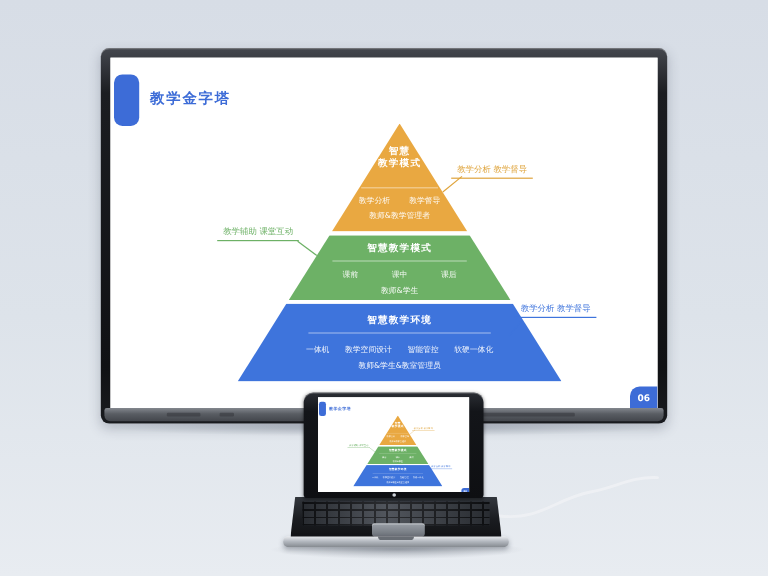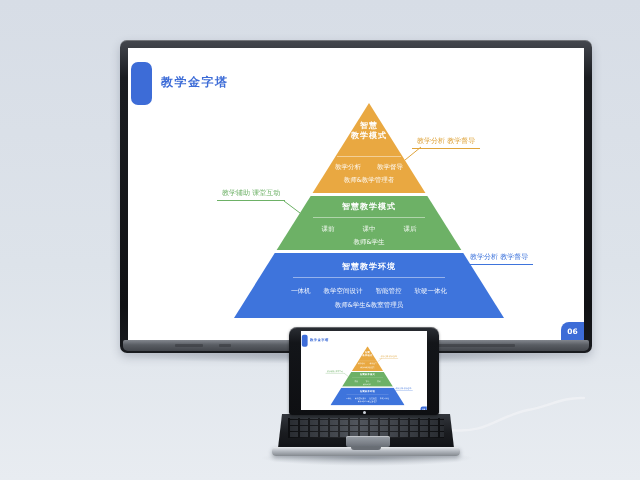--- a/index.html
+++ b/index.html
@@ -1,19 +1,19 @@
 <!DOCTYPE html>
 <html><head>
 <meta charset="utf-8">
 <style>
   * { margin:0; padding:0; box-sizing:border-box; }
   html,body { width:640px; height:480px; overflow:hidden; }
   body { font-family:"DejaVu Sans","Liberation Sans",sans-serif;
          background:linear-gradient(180deg,#d7dde6 0%,#dde3ea 55%,#e8ecf1 100%); }
-  .scene { position:relative; width:560px; height:480px;margin-left:36px; }
+  .scene { position:relative; width:560px; height:480px; }
 
   
   .display-shadow { position:absolute; left:86px; top:348px; width:468px; height:16px; z-index:1;
         background:radial-gradient(ellipse at center, rgba(60,70,90,.28) 0%, rgba(60,70,90,0) 70%); }
   .display { position:absolute; left:84px; top:40px; width:472px; height:313px; z-index:2;
         border-radius:7px;
         background:linear-gradient(180deg,#44474e 0%,#1b1d21 12%,#101114 85%,#191b1f 100%);
         box-shadow:0 4px 10px rgba(50,60,80,.25), inset 0 1px 0 rgba(255,255,255,.25); }
   .screen { position:absolute; left:8px; top:8px; width:456px; height:292px; background:#ffffff; overflow:hidden; }
   .chin { position:absolute; left:3px; bottom:2px; width:466px; height:11px;

